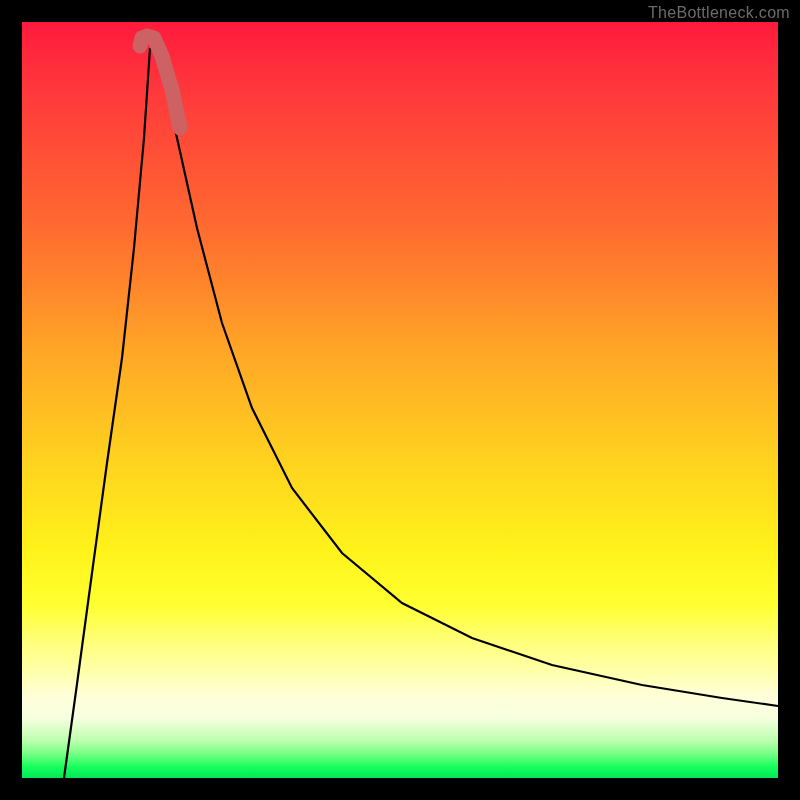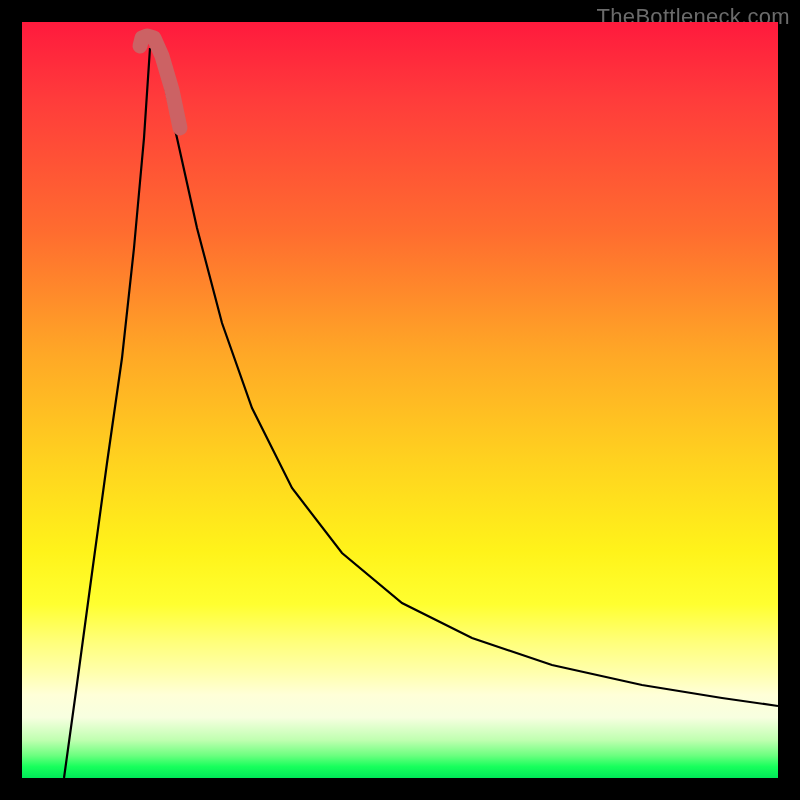--- a/index.html
+++ b/index.html
@@ -40,21 +40,21 @@
       #6dff80 97%,
       #17ff5c 98.5%,
       #00e858 100%
     );
   }
   .watermark {
     position: absolute;
     top: 4px;
     right: 10px;
     color: #6b6b6b;
-    font-size: 22px;
+    font-size: 16px;
     font-weight: 400;
     letter-spacing: 0.3px;
     user-select: none;
   }
   svg.curves {
     position: absolute;
     left: 0;
     top: 0;
     width: 756px;
     height: 756px;

